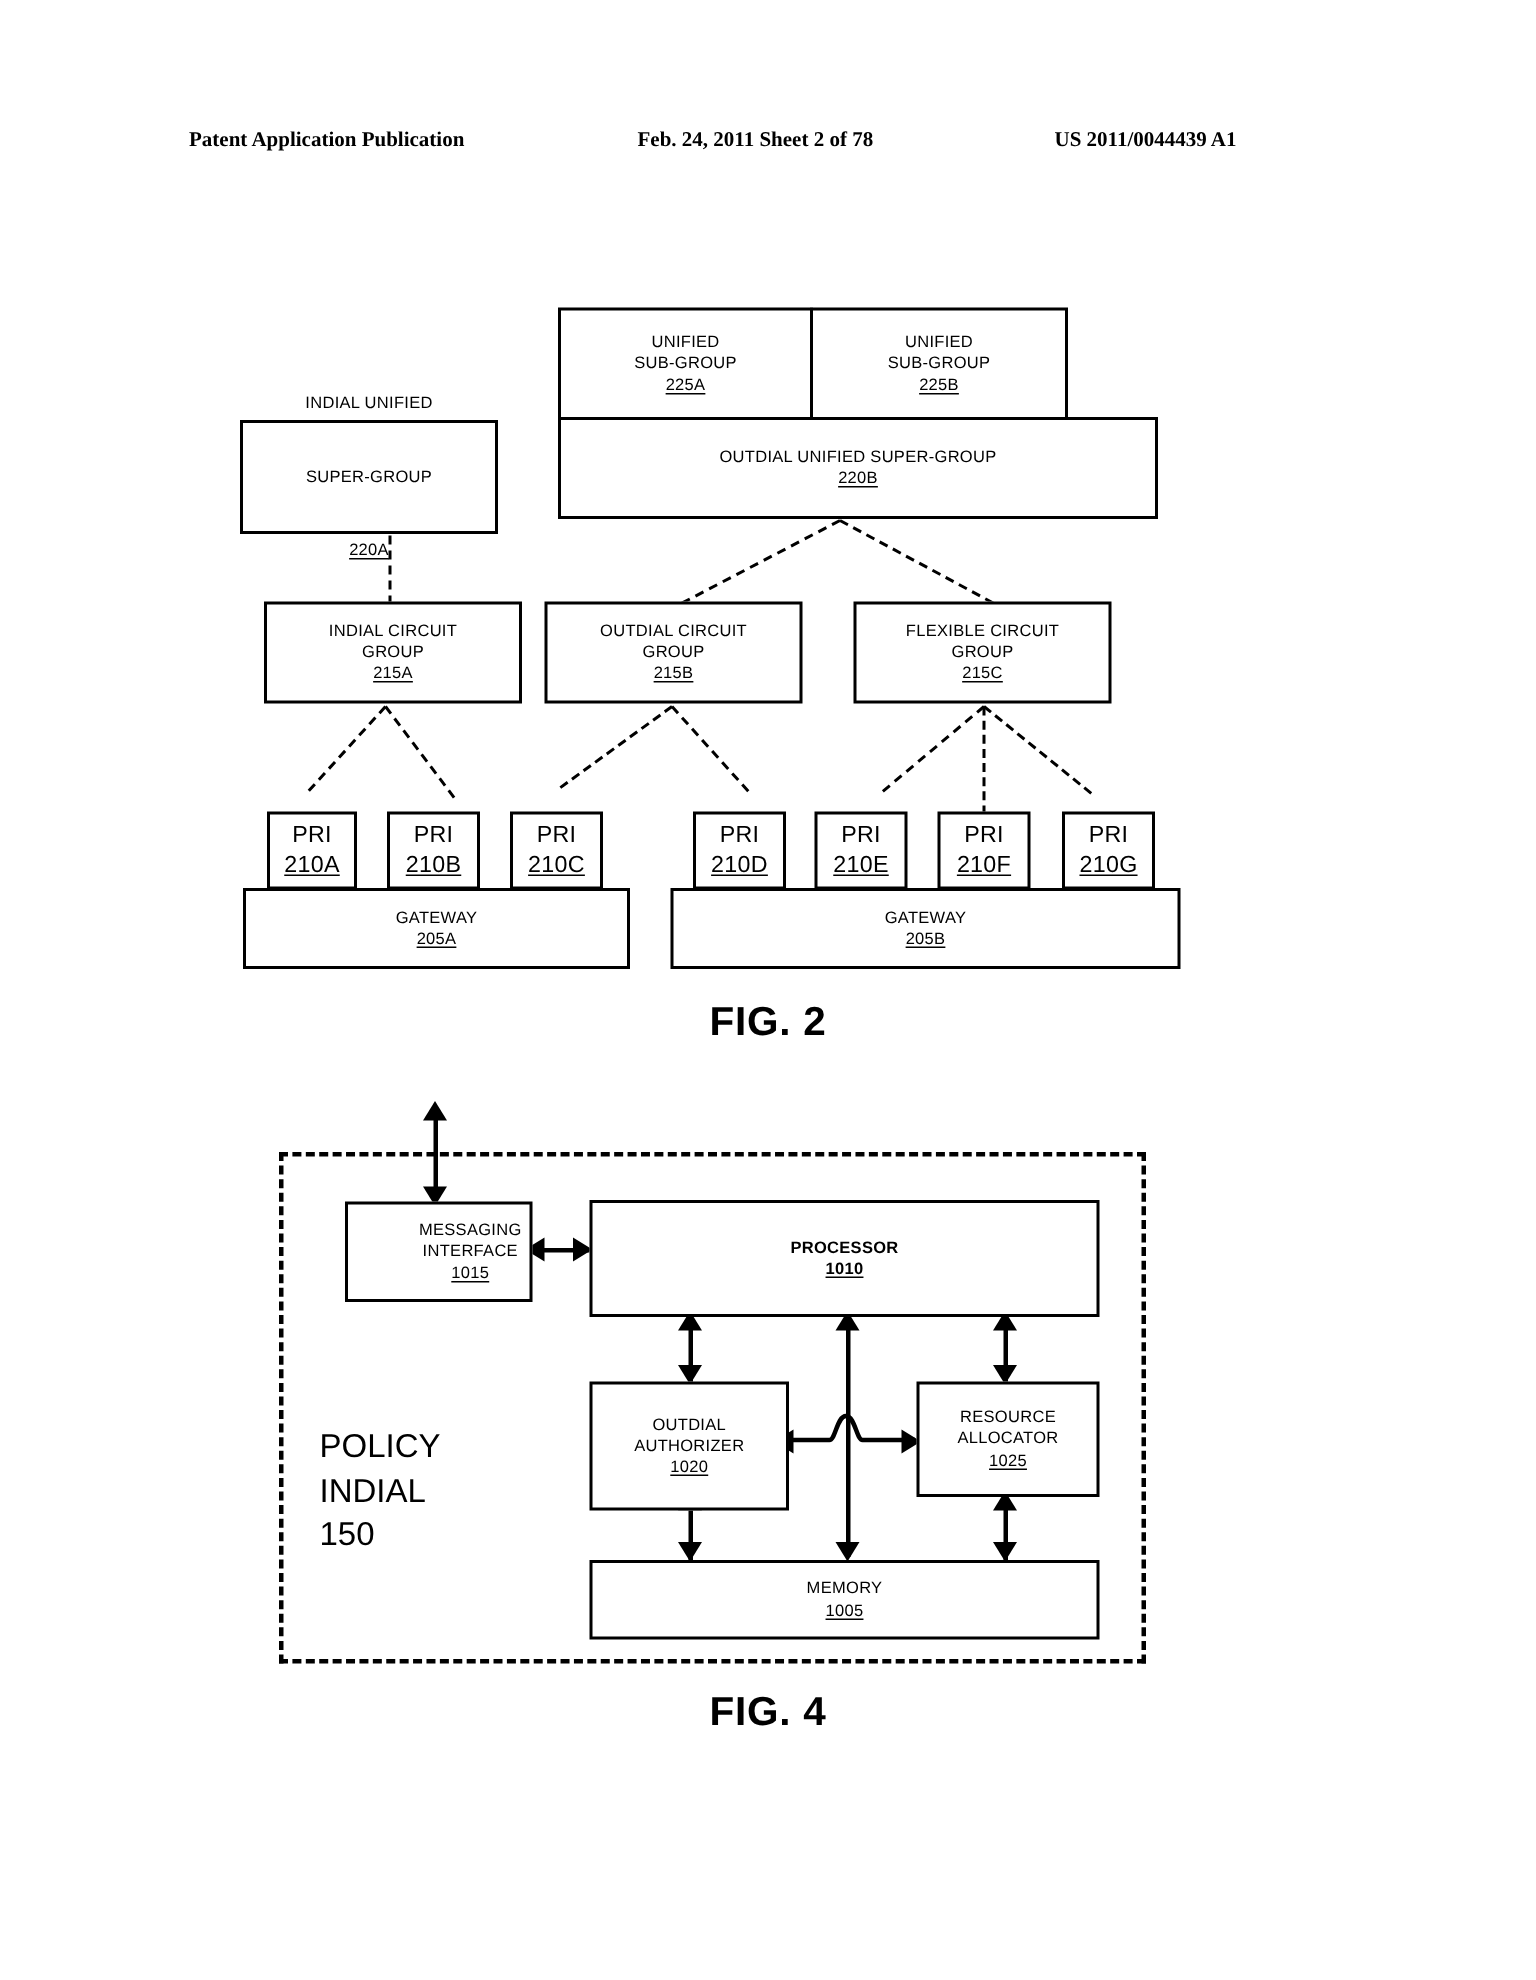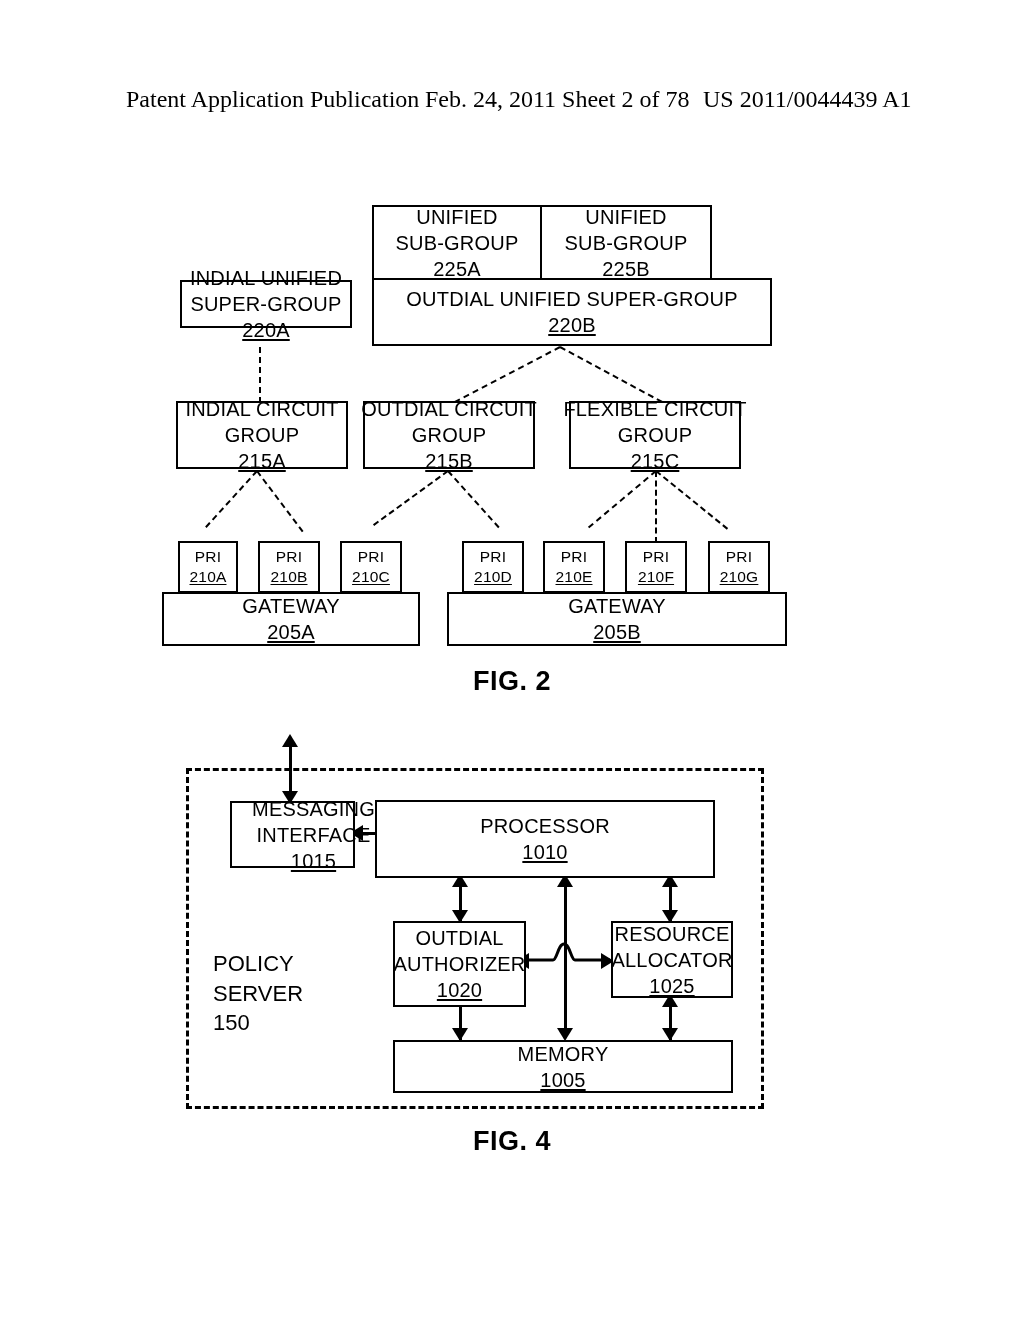--- a/index.html
+++ b/index.html
@@ -17,41 +17,41 @@
   }
 
   
   #page-header {
     position: absolute;
     top: 86px;
     left: 0;
     width: 1024px;
     height: 28px;
     font-family: "Liberation Serif", serif;
-    font-weight: normal;
-    font-size: 24px;
+    font-weight: bold;
+    font-size: 14px;
     letter-spacing: 0px;
     white-space: nowrap;
   }
   #page-header .hdr-left   { position: absolute; left: 126px; top: 0; }
   #page-header .hdr-mid    { position: absolute; left: 425px; top: 0; }
   #page-header .hdr-right  { position: absolute; left: 703px; top: 0; }
 
   
   .box {
     position: absolute;
     border: 2.5px solid #000;
     background: #fff;
     box-sizing: border-box;
     display: flex;
     flex-direction: column;
     align-items: center;
     justify-content: center;
     text-align: center;
-    font-size: 20px;
+    font-size: 11px;
     line-height: 1.30;
     letter-spacing: 0.2px;
     z-index: 5;
   }
   .box .ln { display: block; white-space: nowrap; }
   .box .ref {
     display: block;
     text-decoration: underline;
     text-underline-offset: 2px;
   }
@@ -155,21 +155,21 @@
   <span class="ln">SUB-GROUP</span>
   <span class="ref">225A</span>
 </div>
 
 <div class="box" style="left:540px; top:205px; width:172px; height:75px;">
   <span class="ln">UNIFIED</span>
   <span class="ln">SUB-GROUP</span>
   <span class="ref">225B</span>
 </div>
 
-<div class="box" style="left:180px; top:280px; width:172px; height:48px;">
+<div class="box" style="left:160px; top:280px; width:172px; height:76px;gap:35px;">
   <span class="ln">INDIAL UNIFIED</span>
   <span class="ln">SUPER-GROUP</span>
   <span class="ref">220A</span>
 </div>
 
 <div class="box" style="left:372px; top:278px; width:400px; height:68px;">
   <span class="ln">OUTDIAL UNIFIED SUPER-GROUP</span>
   <span class="ref">220B</span>
 </div>
 
@@ -228,21 +228,21 @@
   <span class="ln">GATEWAY</span>
   <span class="ref">205B</span>
 </div>
 
 <div class="fig-caption" id="fig2-caption">FIG. 2</div>
 
 <div id="policy-server-boundary"></div>
 
 <div id="policy-server-label">
   <span class="ln">POLICY</span><br>
-  <span class="ln">SERVER</span><br>
+  <span class="ln">INDIAL</span><br>
   <span class="ref">150</span>
 </div>
 
 <div class="arrow-v" style="left:289px; top:744px; height:58px;"></div>
 <div class="head up" style="left:282px; top:734px;"></div>
 <div class="head down" style="left:282px; top:791px;"></div>
 
 <div class="arrow-h" style="left:355px; top:832px; width:38px;"></div>
 <div class="head left" style="left:350px; top:825px;"></div>
 <div class="head right" style="left:382px; top:825px;"></div>
@@ -272,21 +272,21 @@
 <div class="arrow-v" style="left:669px; top:998px; height:42px;"></div>
 <div class="head up" style="left:662px; top:994px;"></div>
 <div class="head down" style="left:662px; top:1028px;"></div>
 
 <div class="box" style="left:230px; top:801px; width:125px; height:67px;padding-left:42px;">
   <span class="ln">MESSAGING</span>
   <span class="ln">INTERFACE</span>
   <span class="ref">1015</span>
 </div>
 
-<div class="box" style="left:375px; top:800px; width:340px; height:78px;">
+<div class="box" style="left:393px; top:800px; width:340px; height:78px;font-weight:bold;">
   <span class="ln">PROCESSOR</span>
   <span class="ref">1010</span>
 </div>
 
 <div class="box" style="left:393px; top:921px; width:133px; height:86px;">
   <span class="ln">OUTDIAL</span>
   <span class="ln">AUTHORIZER</span>
   <span class="ref">1020</span>
 </div>
 

